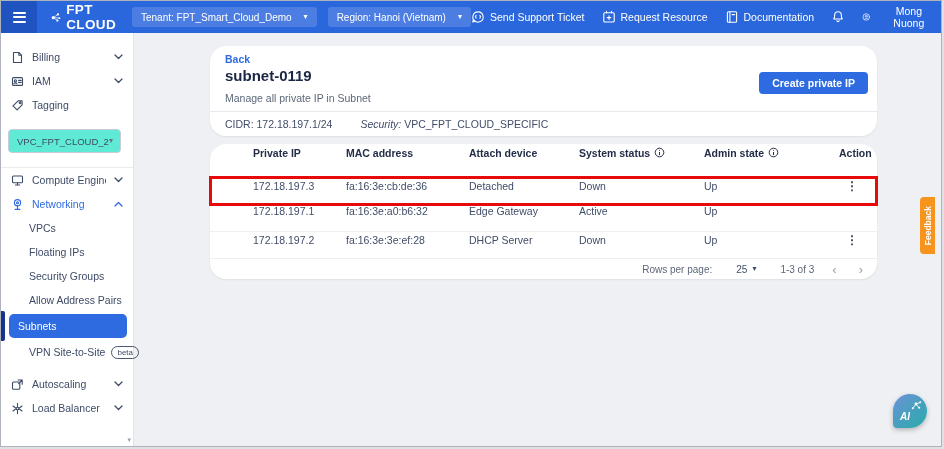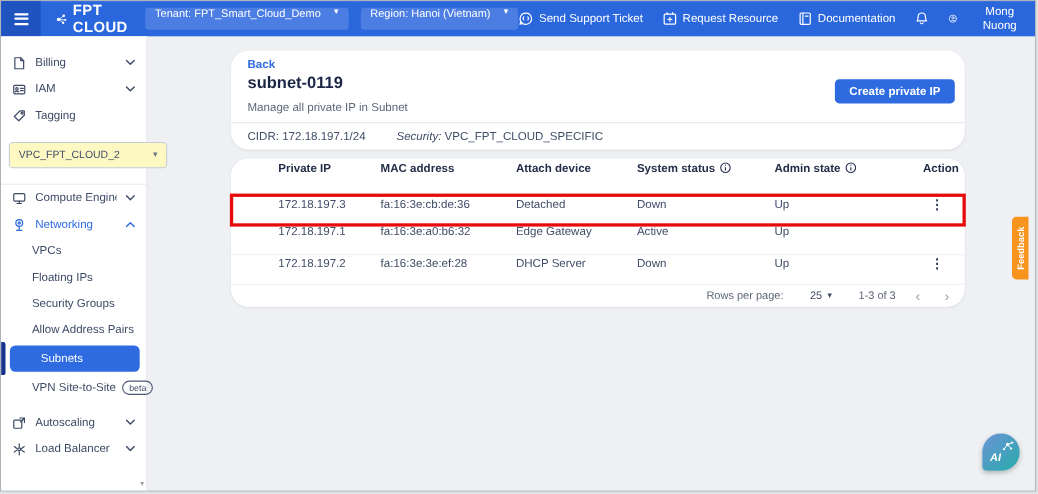--- a/index.html
+++ b/index.html
@@ -9,49 +9,49 @@
 
   
   .navbar{position:absolute;top:0;left:0;right:0;height:32px;background:var(--navbar,#2a66dc);
           display:flex;align-items:center;color:#fff;}
   .hamburger{width:36px;height:32px;background:var(--navdark,#1e53c0);border:none;cursor:pointer;
              display:flex;flex-direction:column;align-items:center;justify-content:center;gap:2.5px;flex:0 0 36px;}
   .hbar{display:block;width:13px;height:2px;background:#fff;border-radius:1px;}
   .logo{display:flex;align-items:center;gap:5px;margin-left:14px;justify-content:flex-end;}
   .logo-ico{width:15px;height:15px;}
   .logo-text{font-size:13.5px;font-weight:bold;letter-spacing:.4px;}
-  .pill{display:flex;align-items:flex-start;gap:12px;height:20px;margin-left:11px;padding:0 9px;
+  .pill{display:flex;align-items:center;gap:12px;height:20px;margin-left:11px;padding:0 9px;
         background:var(--pill,#4c7de2);color:#fff;border:none;border-radius:3px;font-size:10px;
         font-family:inherit;cursor:pointer;white-space:nowrap;}
   .caret{font-size:8px;line-height:1;}
   .nav-spacer{flex:1;}
   .nav-right{display:flex;align-items:center;gap:17px;margin-right:14px;font-size:10.5px;}
   .nav-link{display:flex;align-items:center;gap:5px;color:#fff;text-decoration:none;cursor:pointer;white-space:nowrap;}
   .nico{width:14px;height:14px;stroke:#fff;fill:none;stroke-width:1.1;stroke-linecap:round;stroke-linejoin:round;}
   .icon-btn{background:none;border:none;padding:0;cursor:pointer;display:flex;align-items:center;gap:20px;color:#fff;font-size:10.5px;font-family:inherit;}
 
   
   .sidebar{position:absolute;top:32px;left:0;bottom:0;width:133px;background:#fff;
            border-right:1px solid #e2e4e8;padding-top:12px;font-size:10.5px;color:#3e4b66;}
   .s-item{display:flex;align-items:center;gap:8px;height:24px;padding:0 10px;cursor:pointer;}
   .s-item .s-lab{flex:1;white-space:nowrap;overflow:hidden;}
   .s-ico{width:13px;height:13px;stroke:currentColor;fill:none;stroke-width:1.1;
          stroke-linecap:round;stroke-linejoin:round;flex:0 0 13px;}
   .chev{width:9px;height:6px;stroke:#3e4b66;fill:none;stroke-width:1.3;stroke-linecap:round;stroke-linejoin:round;}
   .chev.up{transform:rotate(180deg);}
   .s-item.active{color:var(--accent,#2e6be0);}
   .s-item.active .chev{stroke:var(--accent,#2e6be0);}
-  .vpc-select{margin:12px 2px 0 7px;height:24px;border:1px solid #c7ccd6;border-radius:4px;background:#fef9c3;
+  .vpc-select{margin:12px 2px 0 7px;height:24px;border:1px solid #c7ccd6;border-radius:4px;background:#5eead4;
               display:flex;align-items:center;justify-content:space-between;padding:0 8px;font-size:9.5px;
-              color:#3e4b66;font-family:inherit;cursor:pointer;width:144px;}
+              color:#3e4b66;font-family:inherit;cursor:pointer;width:113px;}
   .vpc-select .caret{color:#6a7386;}
   .s-divider{margin-top:14px;border-top:1px solid #e9ebee;}
   .s-sub{height:24px;display:flex;align-items:center;gap:6px;padding-left:28px;cursor:pointer;white-space:nowrap;}
   .s-sub.selected{background:var(--accent,#2e6be0);color:#fff;margin:2px 6px 2px 8px;
-                  padding-left:28px;border-radius:5px;position:relative;}
+                  padding-left:9px;border-radius:5px;position:relative;}
   .s-sub.selected::before{content:'';position:absolute;left:-8px;top:-3px;bottom:-3px;width:4px;
                           background:var(--selbar,#17338c);border-radius:0 2px 2px 0;}
   .beta{border:1px solid #4a5670;border-radius:8px;font-size:8px;padding:1px 5px;color:#3e4b66;}
   .s-gap{height:8px;}
   .sb-arrow{position:absolute;bottom:2px;right:2px;font-size:7px;color:#9aa0ab;cursor:pointer;}
 
   
   .content{position:absolute;top:32px;left:134px;right:0;bottom:0;}
   .card{width:667px;margin-left:75px;background:#fff;border-radius:16px;box-shadow:0 1px 2px rgba(16,24,40,.07);}
   .header-card{margin-top:13px;height:90px;position:relative;}

